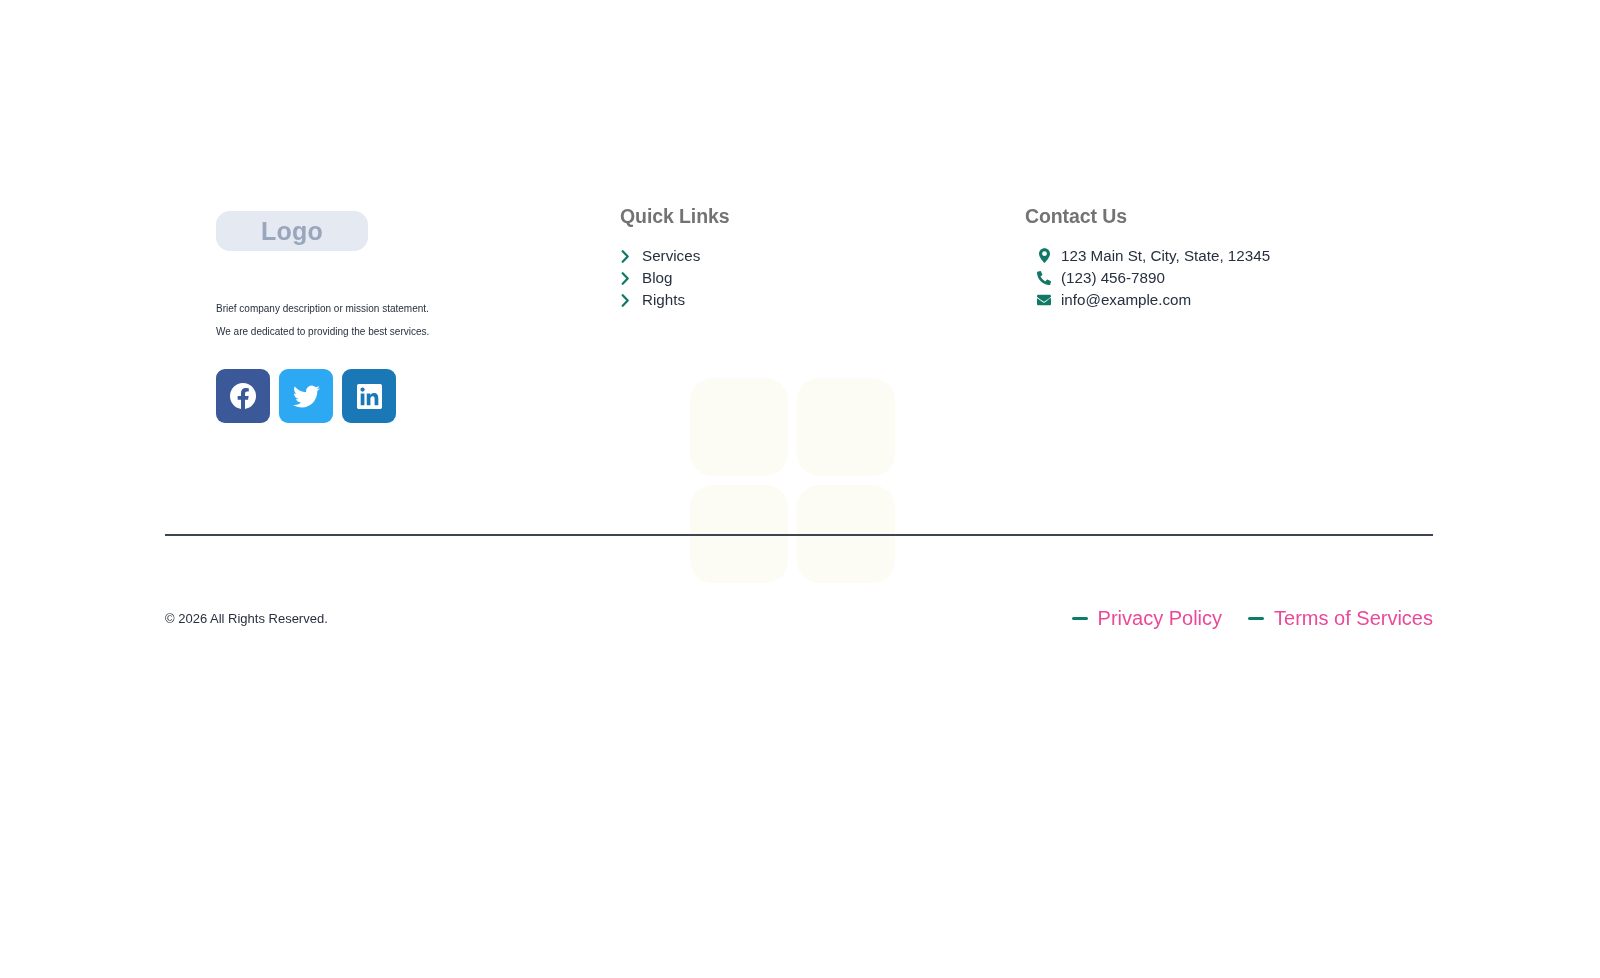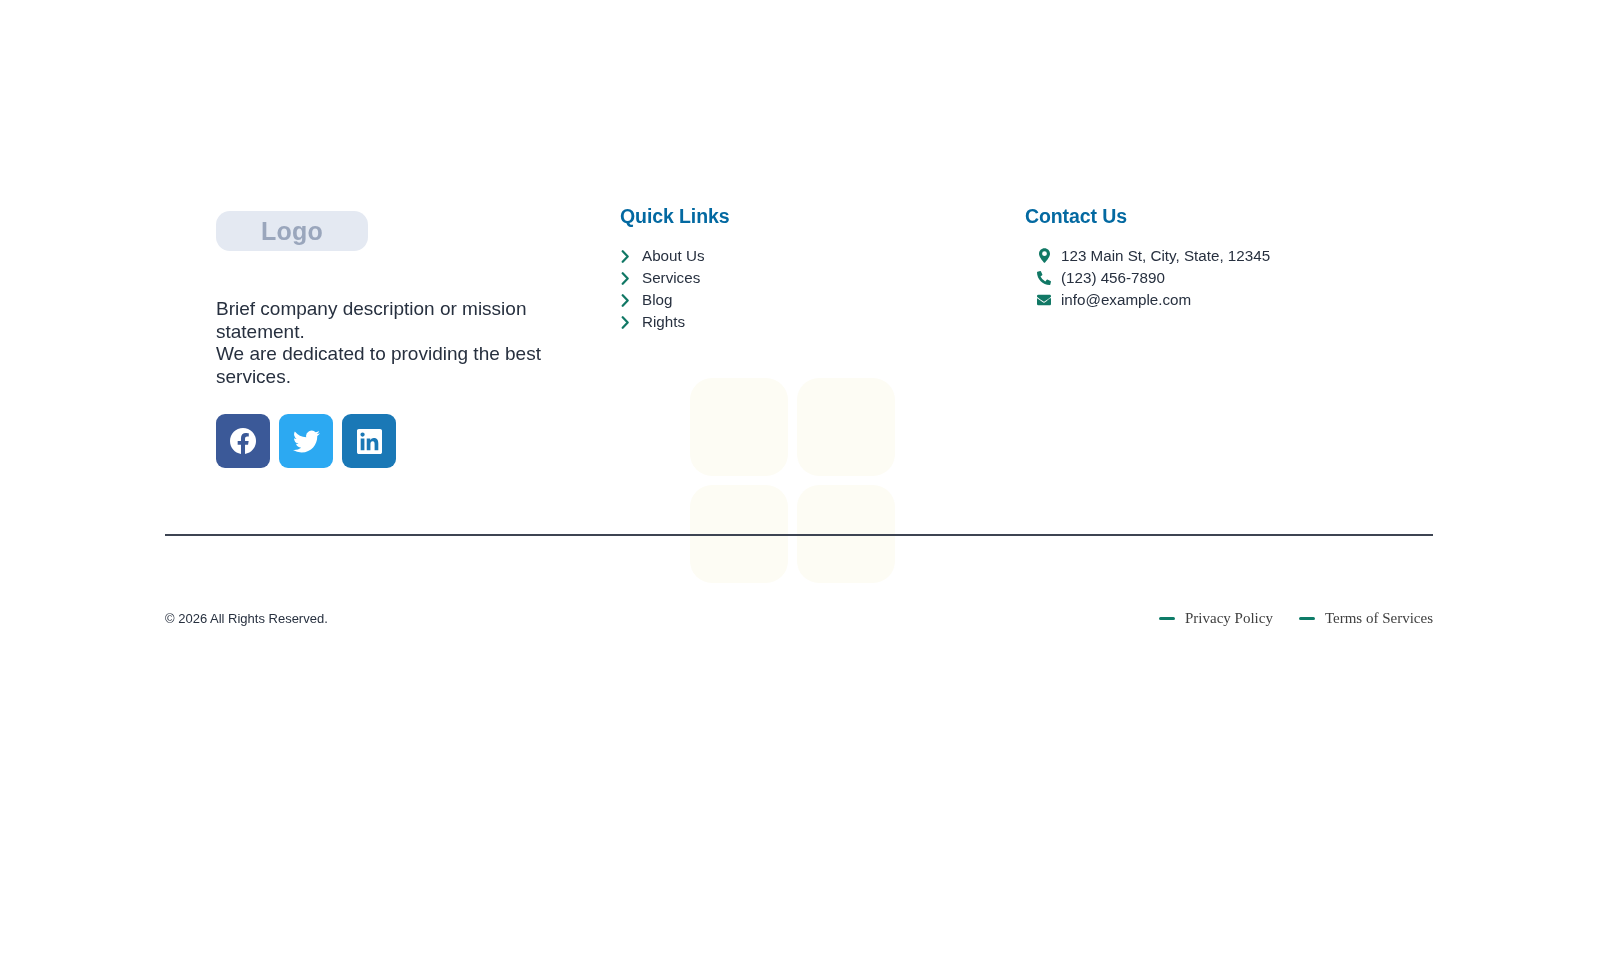--- a/index.html
+++ b/index.html
@@ -71,21 +71,21 @@
     color: #9aa6bc;
     font-size: 25px;
     font-weight: 600;
     letter-spacing: .2px;
   }
 
   .brand-desc {
     margin-top: 47px;
     margin-left: 51px;
     color: #27303f;
-    font-size: 19px;
+    font-size: 10px;
     line-height: 22.5px;
     max-width: 340px;
   }
 
   .social-row {
     margin-top: 26px;
     margin-left: 51px;
     display: flex;
     gap: 9px;
   }
@@ -97,21 +97,21 @@
     align-items: center;
     justify-content: center;
     cursor: pointer;
   }
   .social-btn svg { display: block; }
 
   
   .col-links { width: 405px; flex: 0 0 405px; }
 
   .col-title {
-    color: #0369a1;
+    color: #737373;
     font-size: 19.5px;
     font-weight: 700;
     letter-spacing: -0.1px;
     margin: 0 0 17px 0;
   }
 
   .link-list { list-style: none; margin: 0; padding: 0; }
   .link-item {
     display: flex;
     align-items: center;
@@ -194,24 +194,23 @@
     cursor: pointer;
   }
   .dash {
     width: 16px;
     height: 3px;
     background: #0e7c68;
     border-radius: 2px;
     display: block;
   }
   .legal-link span.lbl {
-    color: #404040;
-    font-size: 15px;
+    color: #ec4899;
+    font-size: 20px;
     line-height: 21px;
-    font-family: Liberation Serif, serif;
   }
 </style>
 </head>
 <body>
 
 <div class="bg-tiles">
   <div class="bg-tile"></div>
   <div class="bg-tile"></div>
   <div class="bg-tile"></div>
   <div class="bg-tile"></div>
@@ -258,28 +257,20 @@
           </span>
         </a>
 
       </div>
     </div>
 
     <div class="col-links">
       <h3 class="col-title">Quick Links</h3>
       <ul class="link-list">
 
-        <li class="link-item">
-          <span class="chev">
-            <svg width="11" height="13" viewBox="0 0 8 13" xmlns="http://www.w3.org/2000/svg">
-              <path d="M1.2 1.2 6.2 6.5 1.2 11.8" fill="none" stroke="#117865" stroke-width="2.2" stroke-linecap="round" stroke-linejoin="round"></path>
-            </svg>
-          </span>
-          <span class="lbl">About Us</span>
-        </li>
 
         <li class="link-item">
           <span class="chev">
             <svg width="11" height="13" viewBox="0 0 8 13" xmlns="http://www.w3.org/2000/svg">
               <path d="M1.2 1.2 6.2 6.5 1.2 11.8" fill="none" stroke="#117865" stroke-width="2.2" stroke-linecap="round" stroke-linejoin="round"></path>
             </svg>
           </span>
           <span class="lbl">Services</span>
         </li>
 

